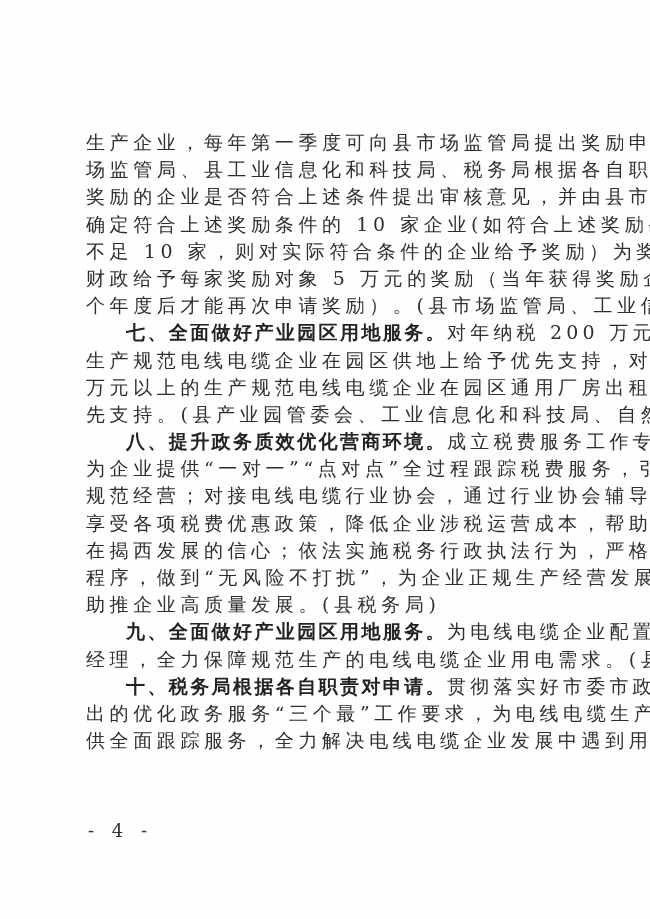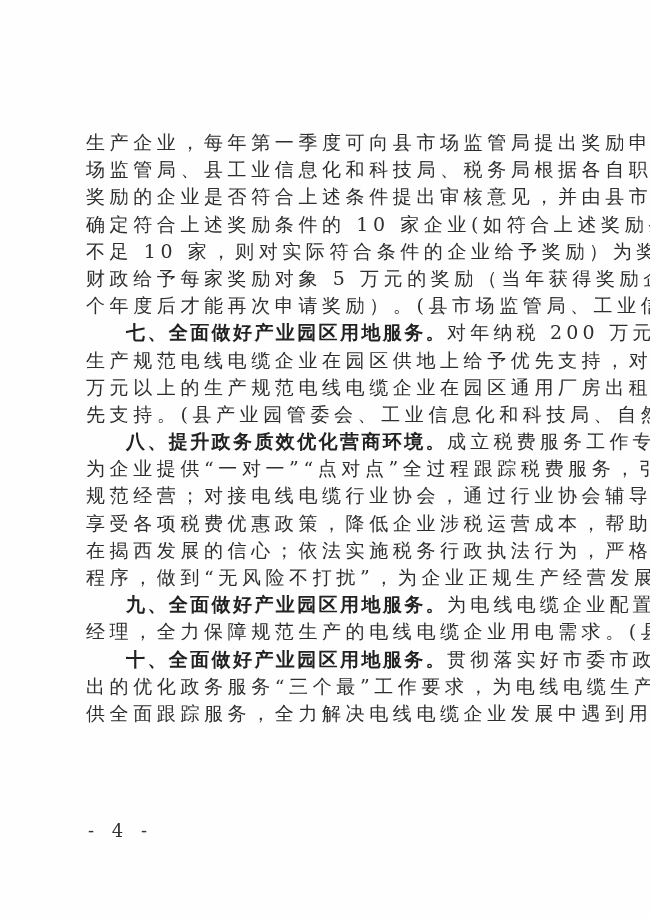--- a/index.html
+++ b/index.html
@@ -80,29 +80,30 @@
       <div class="line">先支持。(县产业园管委会、工业信息化和科技局、自然资源局)</div>
     </div>
 
     <div>
       <div class="line indent"><span class="heading">八、提升政务质效优化营商环境。</span><span class="rest">成立税费服务工作专班，</span></div>
       <div class="line">为企业提供“一对一”“点对点”全过程跟踪税费服务，引导企业</div>
       <div class="line">规范经营；对接电线电缆行业协会，通过行业协会辅导企业充分</div>
       <div class="line">享受各项税费优惠政策，降低企业涉税运营成本，帮助企业树立</div>
       <div class="line">在揭西发展的信心；依法实施税务行政执法行为，严格进户执法</div>
       <div class="line">程序，做到“无风险不打扰”，为企业正规生产经营发展保驾护航，</div>
+      <div class="line">助推企业高质量发展。(县税务局)</div>
     </div>
 
     <div>
       <div class="line indent"><span class="heading">九、全面做好产业园区用地服务。</span><span class="rest">为电线电缆企业配置客户</span></div>
       <div class="line">经理，全力保障规范生产的电线电缆企业用电需求。(县供电局)</div>
     </div>
 
     <div>
-      <div class="line indent"><span class="heading">十、全面做好产业园区用地服务。</span><span class="rest">贯彻落实好市委市政府提</span></div>
+      <div class="line indent"><span class="heading">十、税务局根据各自职责对申请。</span><span class="rest">贯彻落实好市委市政府提</span></div>
       <div class="line">出的优化政务服务“三个最”工作要求，为电线电缆生产企业提</div>
       <div class="line">供全面跟踪服务，全力解决电线电缆企业发展中遇到用地难、融</div>
     </div>
 
   </div>
 
   <div class="page-number">- 4 -</div>
 </div>
 
 </body></html>

